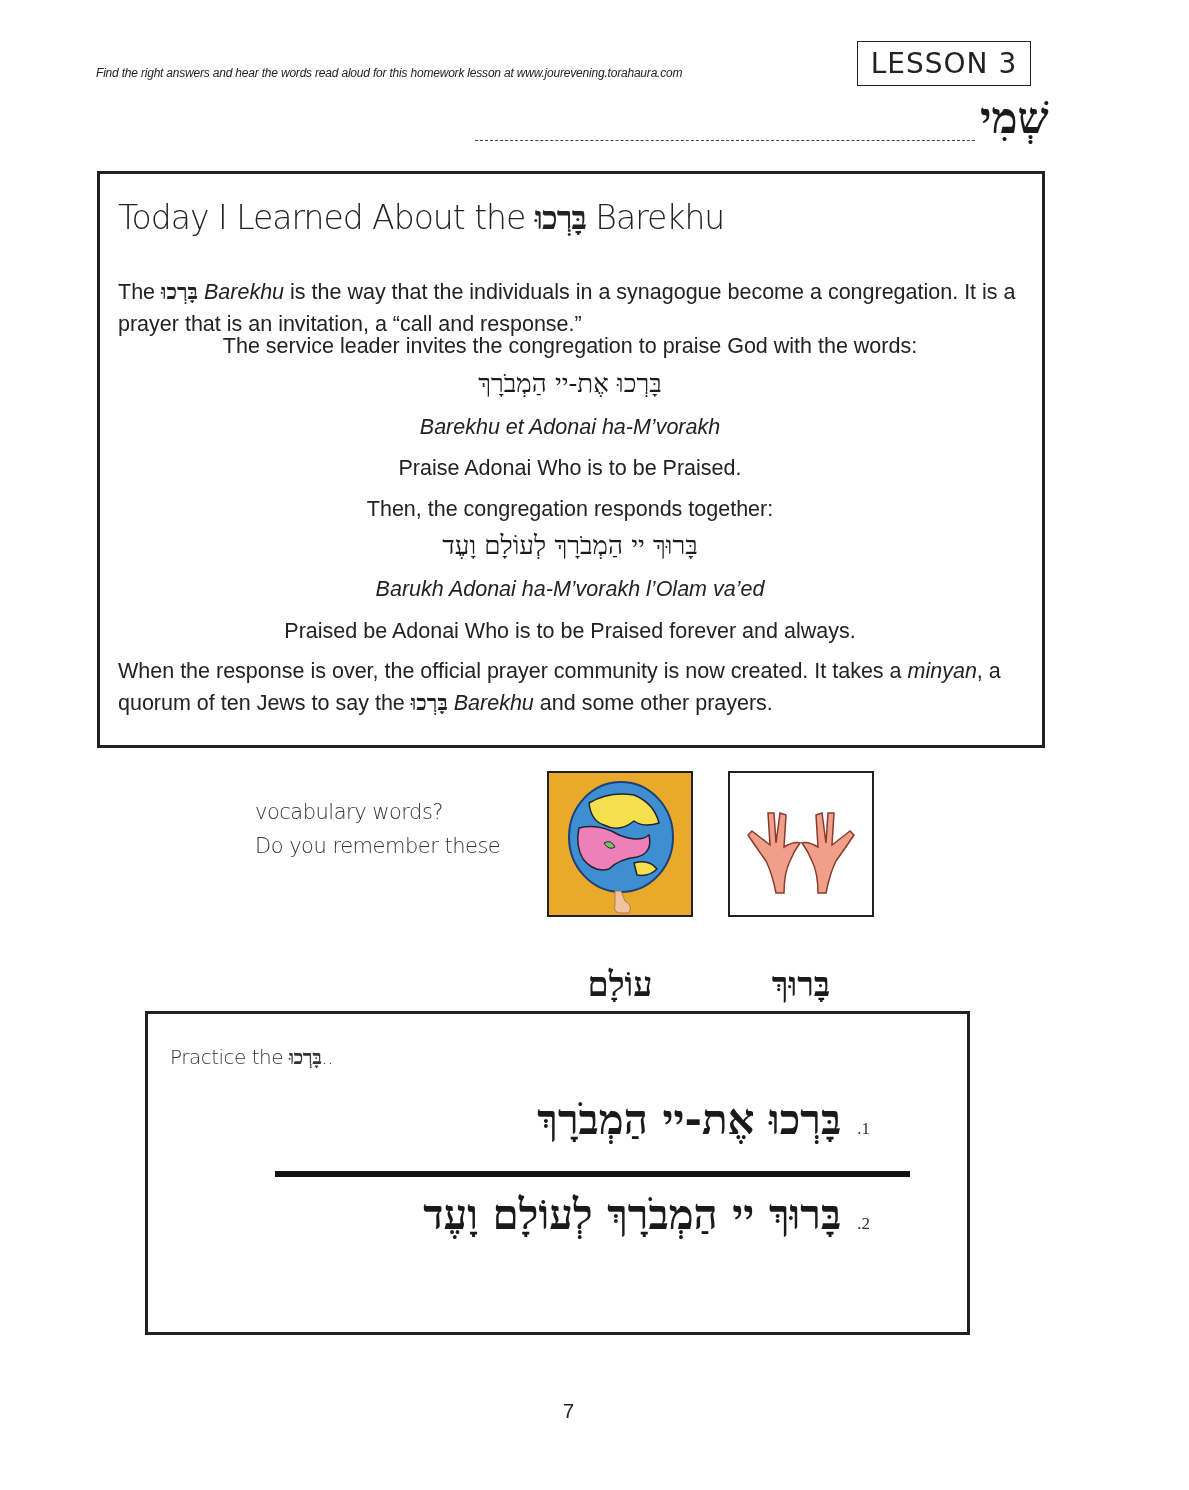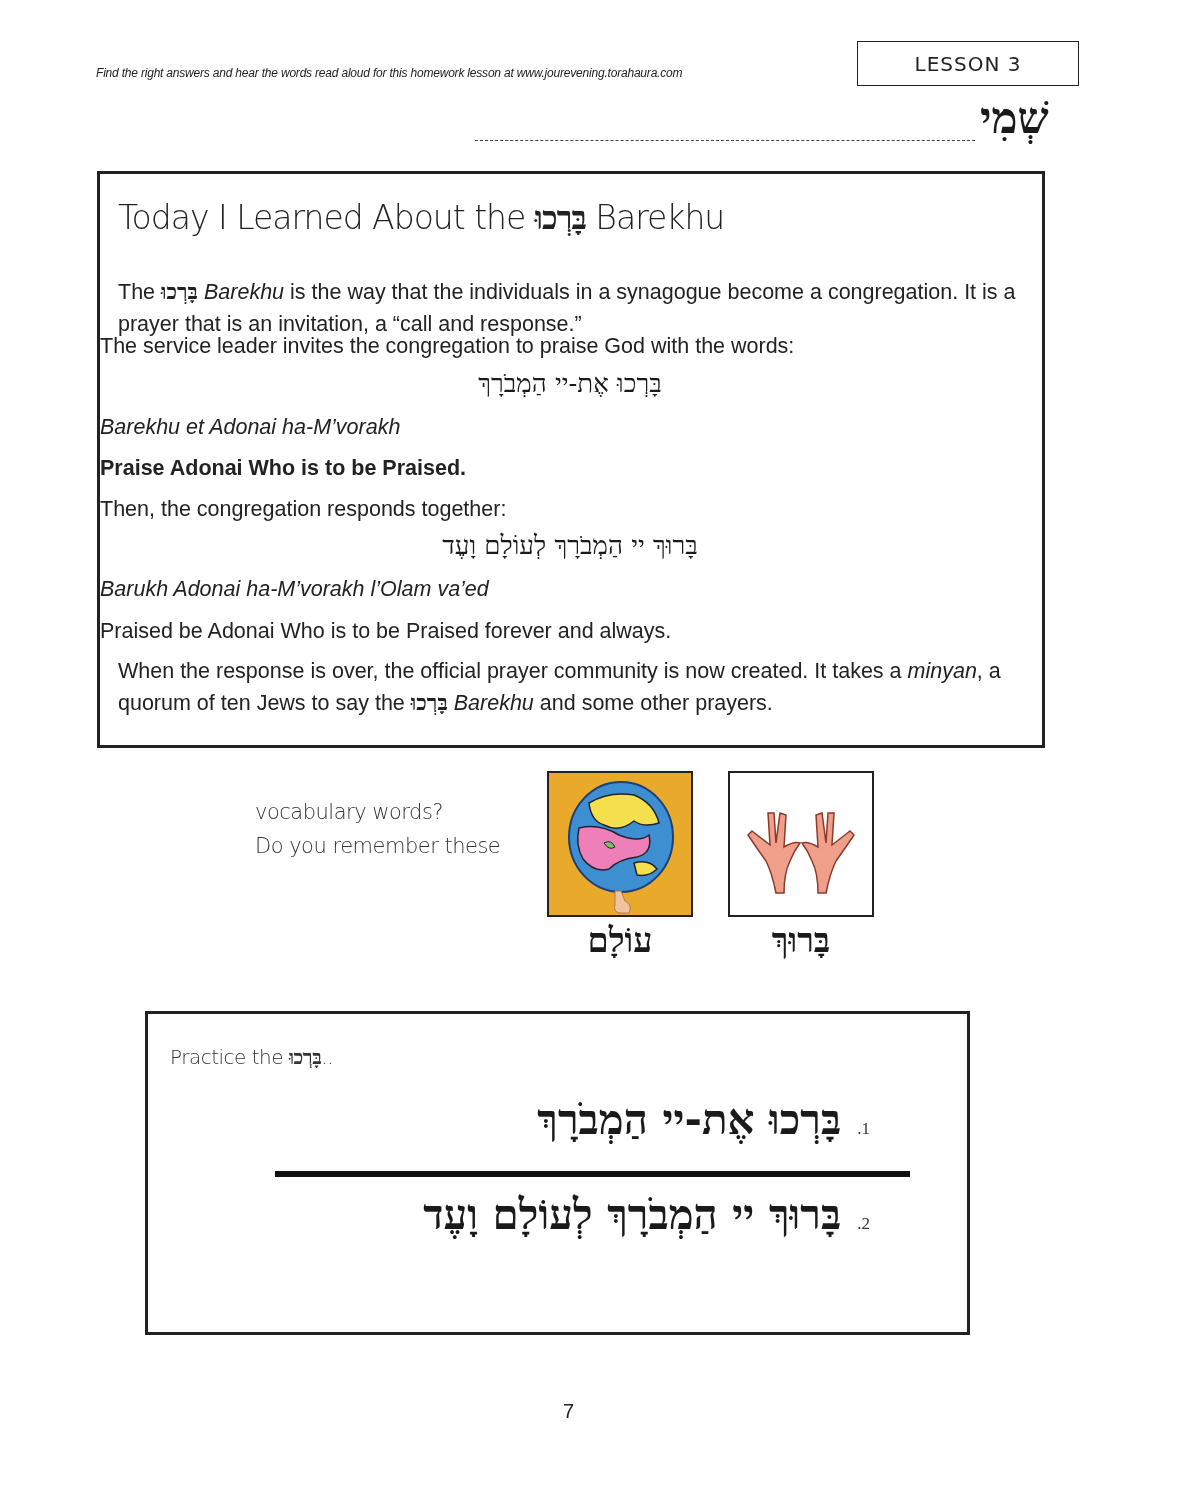--- a/index.html
+++ b/index.html
@@ -1,33 +1,33 @@
 <!DOCTYPE html>
 <html><head>
 <meta charset="utf-8">
 <style>
   html, body { margin:0; padding:0; background:#ffffff; }
   body { width:1189px; height:1490px; position:relative; overflow:hidden; color:#1a1a1a; font-family:"Liberation Sans", sans-serif; }
   .abs { position:absolute; }
   .header-note { left:96px; top:66px; font-size:12px; font-style:italic; color:#222; letter-spacing:-0.2px; }
-  .lesson-box { left:857px; top:41px; width:222px; height:45px; border:1.5px solid #222; box-sizing:border-box; display:flex; align-items:center; justify-content:center; font-family:"DejaVu Sans", sans-serif; font-size:20px; letter-spacing:1px; color:#222; }
+  .lesson-box { left:857px; top:41px; width:174px; height:45px; border:1.5px solid #222; box-sizing:border-box; display:flex; align-items:center; justify-content:center; font-family:"DejaVu Sans", sans-serif; font-size:28px; letter-spacing:1px; color:#222; }
   .name-line { left:475px; top:112px; width:500px; border-bottom:1.5px dashed #444; height:28px; }
   .name-label { left:980px; top:92px; font-family:"DejaVu Serif", serif; font-size:44px; font-weight:bold; direction:rtl; }
   .box1 { left:97px; top:171px; width:948px; height:577px; border:3px solid #222; box-sizing:border-box; }
   .title { left:118px; top:198px; font-family:"DejaVu Sans", sans-serif; font-size:33px; font-weight:200; letter-spacing:-1px; color:#222; }
   .title .heb { font-family:"DejaVu Serif", serif; font-weight:bold; font-size:32px; }
   .p { font-size:21.5px; color:#222; line-height:32px; }
   .heb-inline { font-family:"DejaVu Serif", serif; font-weight:bold; }
-  .center { text-align:left; left:100px; width:940px; }
+  .center { text-align:center; left:100px; width:940px; }
   .hebline { font-family:"DejaVu Serif", serif; font-size:26px; direction:rtl; text-align:center; }
   .ital { font-style:italic; }
   .vocab-q { left:255px; top:795px; font-family:"DejaVu Sans", sans-serif; font-weight:200; font-size:21px; line-height:34px; color:#333; letter-spacing:-0.5px; }
   .img1 { left:547px; top:771px; width:146px; height:146px; border:2px solid #222; box-sizing:border-box; background:#e9a92b; overflow:hidden; }
   .img2 { left:728px; top:771px; width:146px; height:146px; border:2px solid #222; box-sizing:border-box; background:#fff; overflow:hidden; }
-  .vocab-word { font-family:"DejaVu Serif", serif; font-weight:bold; font-size:34px; direction:rtl; text-align:center; width:146px; }
+  .vocab-word { font-family:"DejaVu Serif", serif; font-weight:bold; font-size:34px; direction:rtl; text-align:center; width:146px;margin-top:44px; }
   .box2 { left:145px; top:1011px; width:825px; height:324px; border:3px solid #222; box-sizing:border-box; }
   .practice-label { left:170px; top:1045px; font-family:"DejaVu Sans", sans-serif; font-weight:200; font-size:20px; color:#333; letter-spacing:-0.5px; }
   .practice-line { font-family:"DejaVu Serif", serif; font-weight:bold; font-size:42px; direction:rtl; }
   .num { font-family:"Liberation Serif", serif; font-size:17px; color:#333; }
   .rule { left:275px; top:1171px; width:635px; height:6px; background:#111; }
   .page-num { left:563px; top:1400px; font-size:20px; color:#222; }
 </style>
 </head>
 <body>
 
@@ -44,21 +44,21 @@
 </div>
 <div class="abs p" style="left:118px; top:276px; width:900px;">
   <span>The</span>
   <span class="heb-inline">בָּרְכוּ</span>
   <span class="ital">Barekhu</span>
   <span>is the way that the individuals in a synagogue become a congregation. It is a prayer that is an invitation, a “call and response.”</span>
 </div>
 <div class="abs p center" style="top:330px;">The service leader invites the congregation to praise God with the words:</div>
 <div class="abs hebline center" style="top:368px;">בָּרְכוּ אֶת-יי הַמְבֹרָךְ</div>
 <div class="abs p center ital" style="top:411px;">Barekhu et Adonai ha-M’vorakh</div>
-<div class="abs p center" style="top:452px;font-weight:bold;">Praise Adonai Who is to be Praised.</div>
+<div class="abs p center" style="top:452px;">Praise Adonai Who is to be Praised.</div>
 <div class="abs p center" style="top:493px;">Then, the congregation responds together:</div>
 <div class="abs hebline center" style="top:530px;">בָּרוּךְ יי הַמְבֹרָךְ לְעוֹלָם וָעֶד</div>
 <div class="abs p center ital" style="top:573px;">Barukh Adonai ha-M’vorakh l’Olam va’ed</div>
 <div class="abs p center" style="top:615px;">Praised be Adonai Who is to be Praised forever and always.</div>
 <div class="abs p" style="left:118px; top:655px; width:915px;">
   <span>When the response is over, the official prayer community is now created. It takes a</span>
   <span class="ital">minyan</span><span>, a quorum of ten Jews to say the</span>
   <span class="heb-inline">בָּרְכוּ</span>
   <span class="ital">Barekhu</span>
   <span>and some other prayers.</span>

